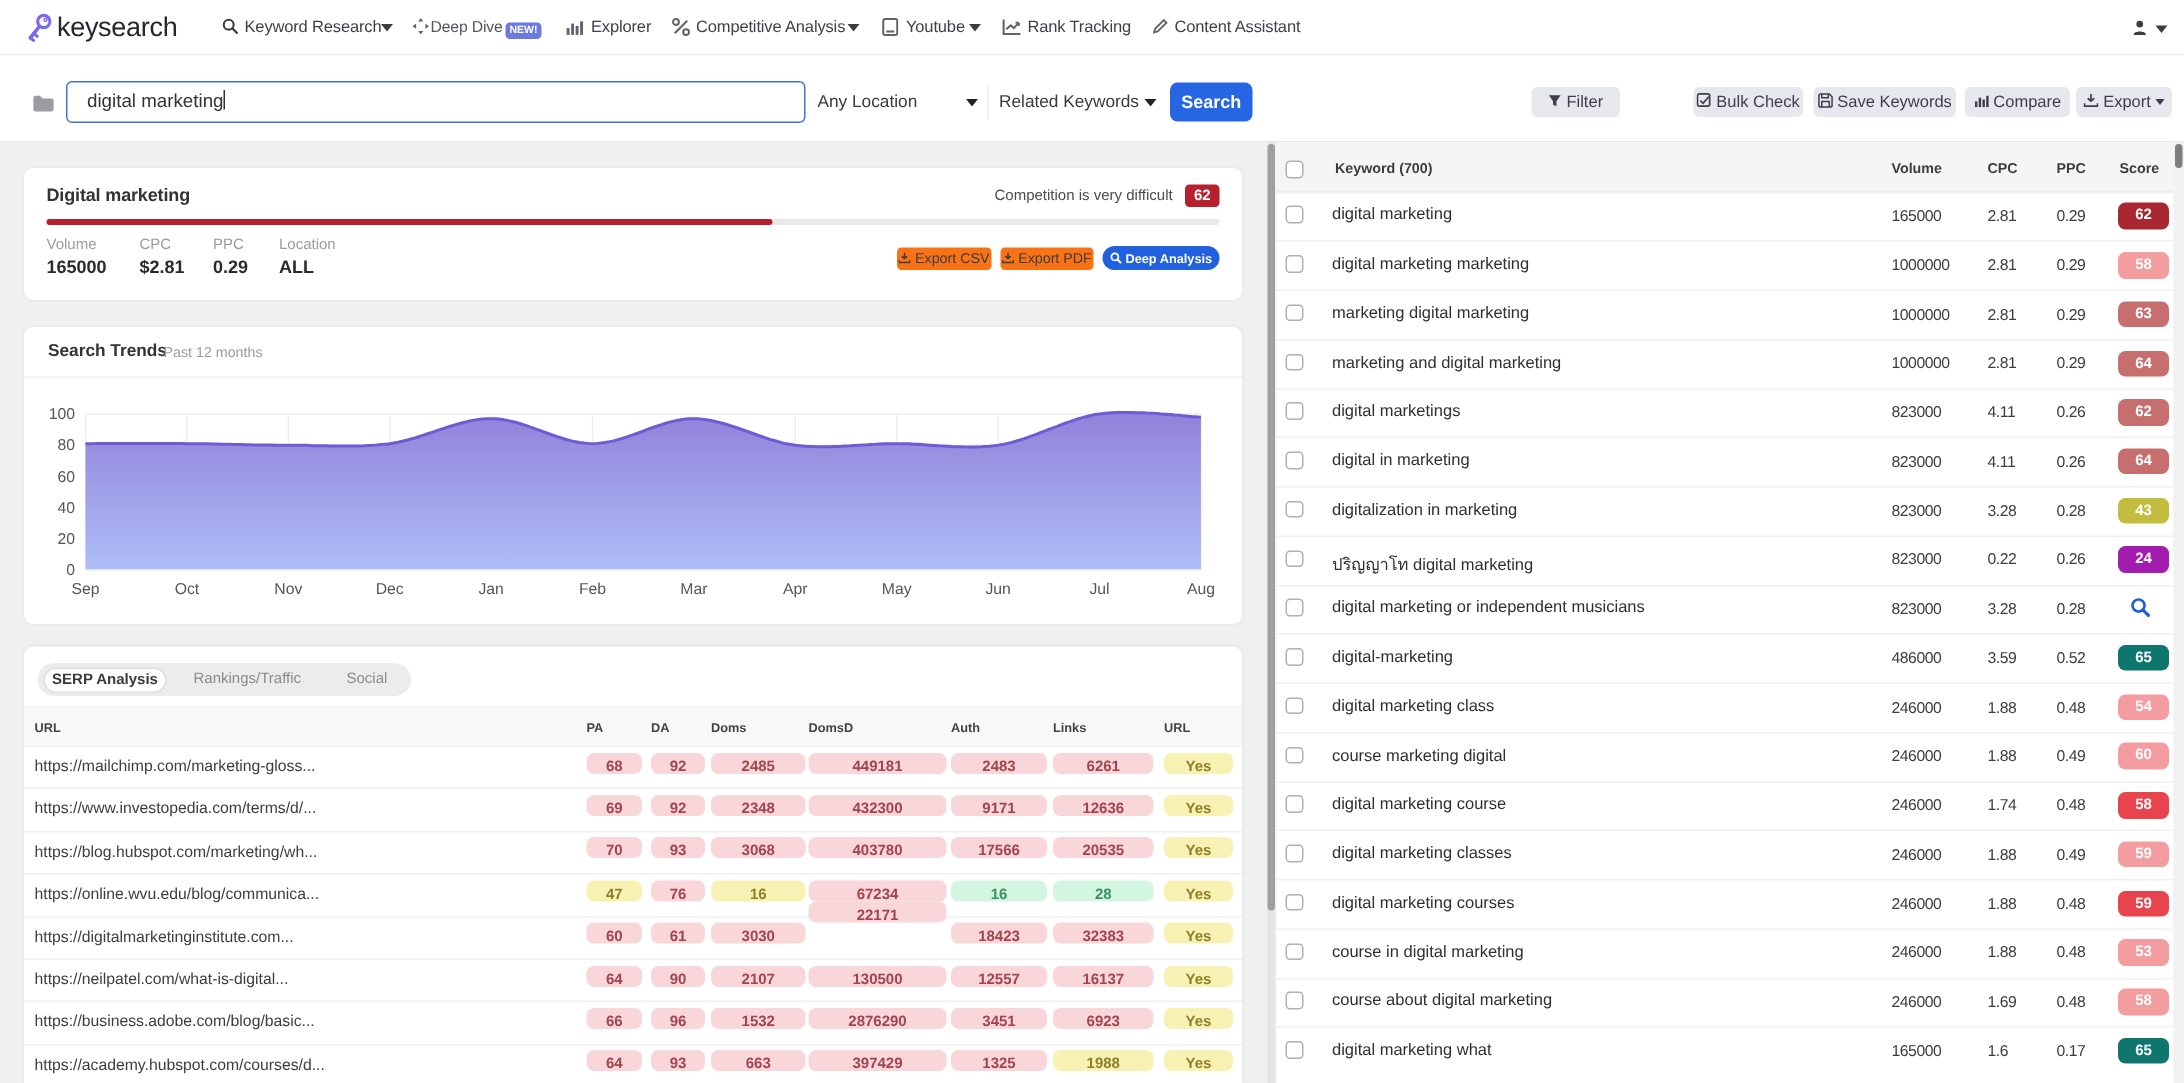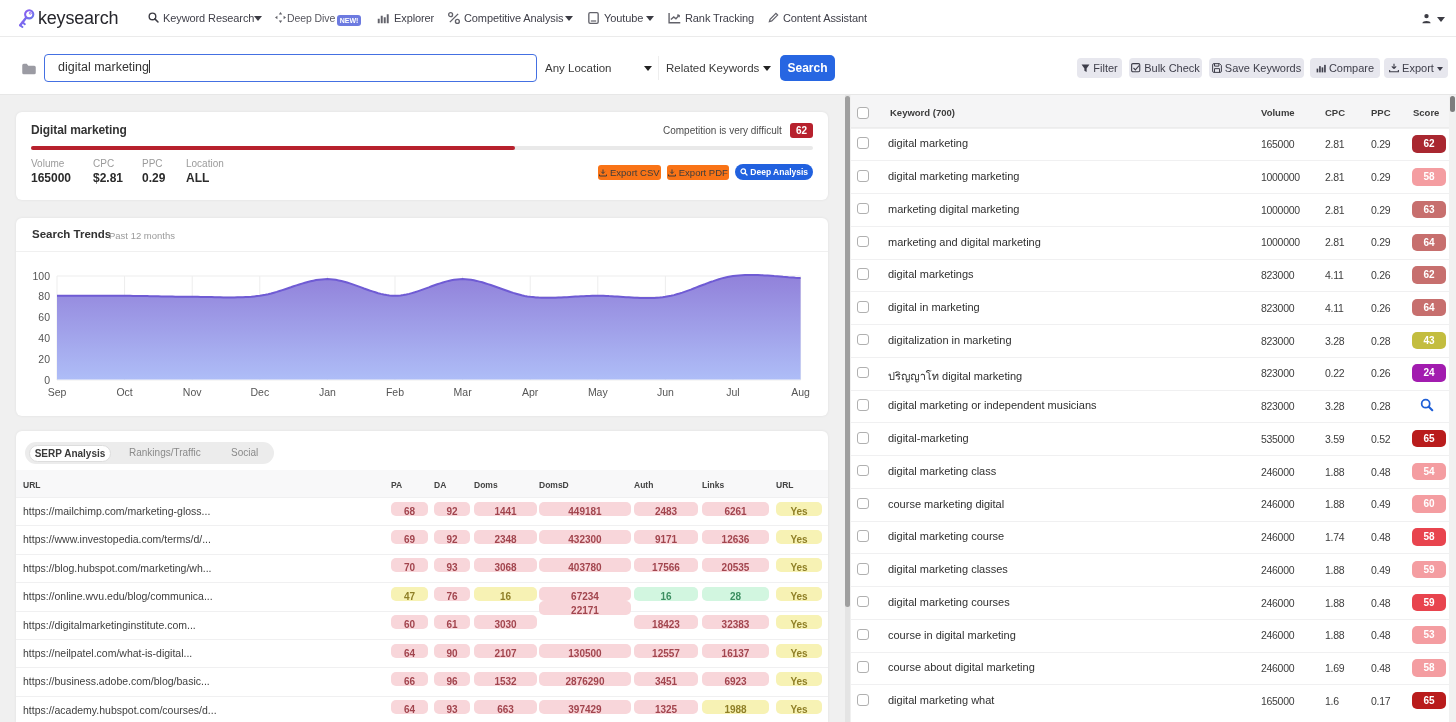--- a/index.html
+++ b/index.html
@@ -46,21 +46,21 @@
 .sb.g { background:#d2f6e0; color:#3c8f61; }
 #rpanel { position:absolute; left:851px; top:95px; width:598px; height:627px; background:#fff; }
 #khead { position:absolute; left:851px; top:95px; width:598px; height:32.5px; background:#f5f5f6; border-bottom:1px solid #ececec; }
 .khl { position:absolute; top:107px; font-size:9.5px; font-weight:bold; color:#3c3c3c; }
 .krow { position:absolute; left:851px; width:598px; height:32.8px; border-top:1px solid #f0f0f1; }
 .kcb { position:absolute; left:857px; width:11.5px; height:11.5px; border:1.3px solid #b0b0b0; border-radius:3px; background:#fff; }
 .ktxt { position:absolute; left:888px; font-size:11px; color:#2f2f2f; white-space:nowrap; }
 .knum { position:absolute; font-size:10.5px; color:#3d3d3d; letter-spacing:-0.3px; }
 .ksc { position:absolute; left:1412px; width:34px; height:17.5px; border-radius:5px; color:#fff; font-size:10px; font-weight:bold; text-align:center; line-height:17.5px; }
 .s1 { background:#a92730; } .s2 { background:#f49da1; } .s3 { background:#c76f6e; }
-.s4 { background:#e8444e; } .s5 { background:#b91c1c;text-align:center; } .s6 { background:#c3bd3f; } .s7 { background:#a21caf; }
+.s4 { background:#e8444e; } .s5 { background:#0f766e;text-align:center; } .s6 { background:#c3bd3f; } .s7 { background:#a21caf; }
 #scrollL { position:absolute; left:845px; top:95px; width:5px; height:627px; background:#e4e4e4; }
 #scrollLth { position:absolute; left:845px; top:96px; width:5px; height:511px; background:#9f9f9f; border-radius:3px; }
 #scrollR { position:absolute; left:1449px; top:95px; width:7px; height:627px; background:#f1f1f1; }
 #scrollRth { position:absolute; left:1450px; top:96px; width:5px; height:16px; background:#7d7d7d; border-radius:3px; }
 </style></head>
 <body>
 <div id="nav"></div>
 <svg class="abs" style="left:18px;top:9px" width="17" height="19" viewBox="0 0 17 19">
   <defs>
       <linearGradient id="kg" x1="0" y1="0" x2="1" y2="1">
@@ -124,21 +124,21 @@
 <svg class="abs" style="left:21px;top:63px" width="16" height="12" viewBox="0 0 20 16">
     <path d="M1 3 a2 2 0 0 1 2-2 h4 l2 2.5 h8 a2 2 0 0 1 2 2 V13 a2 2 0 0 1 -2 2 H3 a2 2 0 0 1 -2-2 Z" fill="#9b9ba3"></path>
   </svg>
 <div id="sinput">digital marketing<span class="cursor"></span></div>
 <div class="seldiv" style="left:545px">Any Location</div>
 <div class="caret" style="left:644px;top:66px;border-top-color:#222"></div>
 <div class="seldiv" style="left:666px">Related Keywords</div>
 <div class="caret" style="left:763px;top:66px;border-top-color:#222"></div>
 <div class="abs" style="left:658px;top:56px;width:1px;height:24px;background:#eee"></div>
 <div id="searchbtn">Search</div>
-<div class="gbtn" style="left:1077px;width:45px"><svg width="9" height="9" viewBox="0 0 16 16">
+<div class="gbtn" style="left:1021px;width:59px"><svg width="9" height="9" viewBox="0 0 16 16">
       <path d="M1 1 H15 L10 8 V14 L6 12 V8 Z" fill="#3e3e4a"></path>
     </svg> Filter</div>
 <div class="gbtn" style="left:1129px;width:73px"><svg width="10" height="10" viewBox="0 0 16 16">
       <rect x="1" y="1" width="13" height="13" rx="2" fill="none" stroke="#3e3e4a" stroke-width="1.8"></rect>
       <path d="M4 8 L7 11 L13 4" fill="none" stroke="#3e3e4a" stroke-width="1.8"></path>
     </svg> Bulk Check</div>
 <div class="gbtn" style="left:1209px;width:95px"><svg width="10" height="10" viewBox="0 0 16 16">
       <path d="M1 3 a2 2 0 0 1 2-2 h9 l3 3 V13 a2 2 0 0 1 -2 2 H3 a2 2 0 0 1 -2-2 Z M4 1 v4 h7 v-4 M4 15 v-6 h8 v6" fill="none" stroke="#3e3e4a" stroke-width="1.6"></path>
     </svg> Save Keywords</div>
 <div class="gbtn" style="left:1310px;width:70px"><svg width="10" height="10" viewBox="0 0 16 16">
@@ -239,21 +239,21 @@
 <div class="sh" style="left:434px">DA</div>
 <div class="sh" style="left:474px">Doms</div>
 <div class="sh" style="left:539px">DomsD</div>
 <div class="sh" style="left:634px">Auth</div>
 <div class="sh" style="left:702px">Links</div>
 <div class="sh" style="left:776px">URL</div>
 <div class="srow" style="top:497px"></div>
 <div class="surl" style="top:505px">https://mailchimp.com/marketing-gloss...</div>
 <div class="sb p" style="left:391px;top:501.5px;width:37px">68</div>
 <div class="sb p" style="left:434px;top:501.5px;width:36px">92</div>
-<div class="sb p" style="left:474px;top:501.5px;width:63px">1441</div>
+<div class="sb p" style="left:474px;top:501.5px;width:63px">2485</div>
 <div class="sb p" style="left:539px;top:501.5px;width:92px">449181</div>
 <div class="sb p" style="left:634px;top:501.5px;width:64px">2483</div>
 <div class="sb p" style="left:702px;top:501.5px;width:67px">6261</div>
 <div class="sb y" style="left:776px;top:501.5px;width:46px">Yes</div>
 <div class="srow" style="top:525px"></div>
 <div class="surl" style="top:533px">https://www.investopedia.com/terms/d/...</div>
 <div class="sb p" style="left:391px;top:529.9px;width:37px">69</div>
 <div class="sb p" style="left:434px;top:529.9px;width:36px">92</div>
 <div class="sb p" style="left:474px;top:529.9px;width:63px">2348</div>
 <div class="sb p" style="left:539px;top:529.9px;width:92px">432300</div>
@@ -384,21 +384,21 @@
 <div class="knum" style="left:1261px;top:400.1px">823000</div>
 <div class="knum" style="left:1325px;top:400.1px">3.28</div>
 <div class="knum" style="left:1371px;top:400.1px">0.28</div>
 <svg class="abs" style="left:1420px;top:398.4px" width="14" height="14" viewBox="0 0 16 16">
     <circle cx="6.5" cy="6.5" r="4.6" fill="none" stroke="#1f5fd6" stroke-width="2"></circle>
     <line x1="10" y1="10" x2="14" y2="14" stroke="#1f5fd6" stroke-width="2.4" stroke-linecap="round"></line>
   </svg>
 <div class="krow" style="top:422.2px"></div>
 <div class="kcb" style="top:432.1px"></div>
 <div class="ktxt" style="top:432.0px">digital-marketing</div>
-<div class="knum" style="left:1261px;top:432.8px">535000</div>
+<div class="knum" style="left:1261px;top:432.8px">486000</div>
 <div class="knum" style="left:1325px;top:432.8px">3.59</div>
 <div class="knum" style="left:1371px;top:432.8px">0.52</div>
 <div class="ksc s5" style="top:429.9px">65</div>
 <div class="krow" style="top:455.0px"></div>
 <div class="kcb" style="top:464.9px"></div>
 <div class="ktxt" style="top:464.8px">digital marketing class</div>
 <div class="knum" style="left:1261px;top:465.6px">246000</div>
 <div class="knum" style="left:1325px;top:465.6px">1.88</div>
 <div class="knum" style="left:1371px;top:465.6px">0.48</div>
 <div class="ksc s2" style="top:462.7px">54</div>

